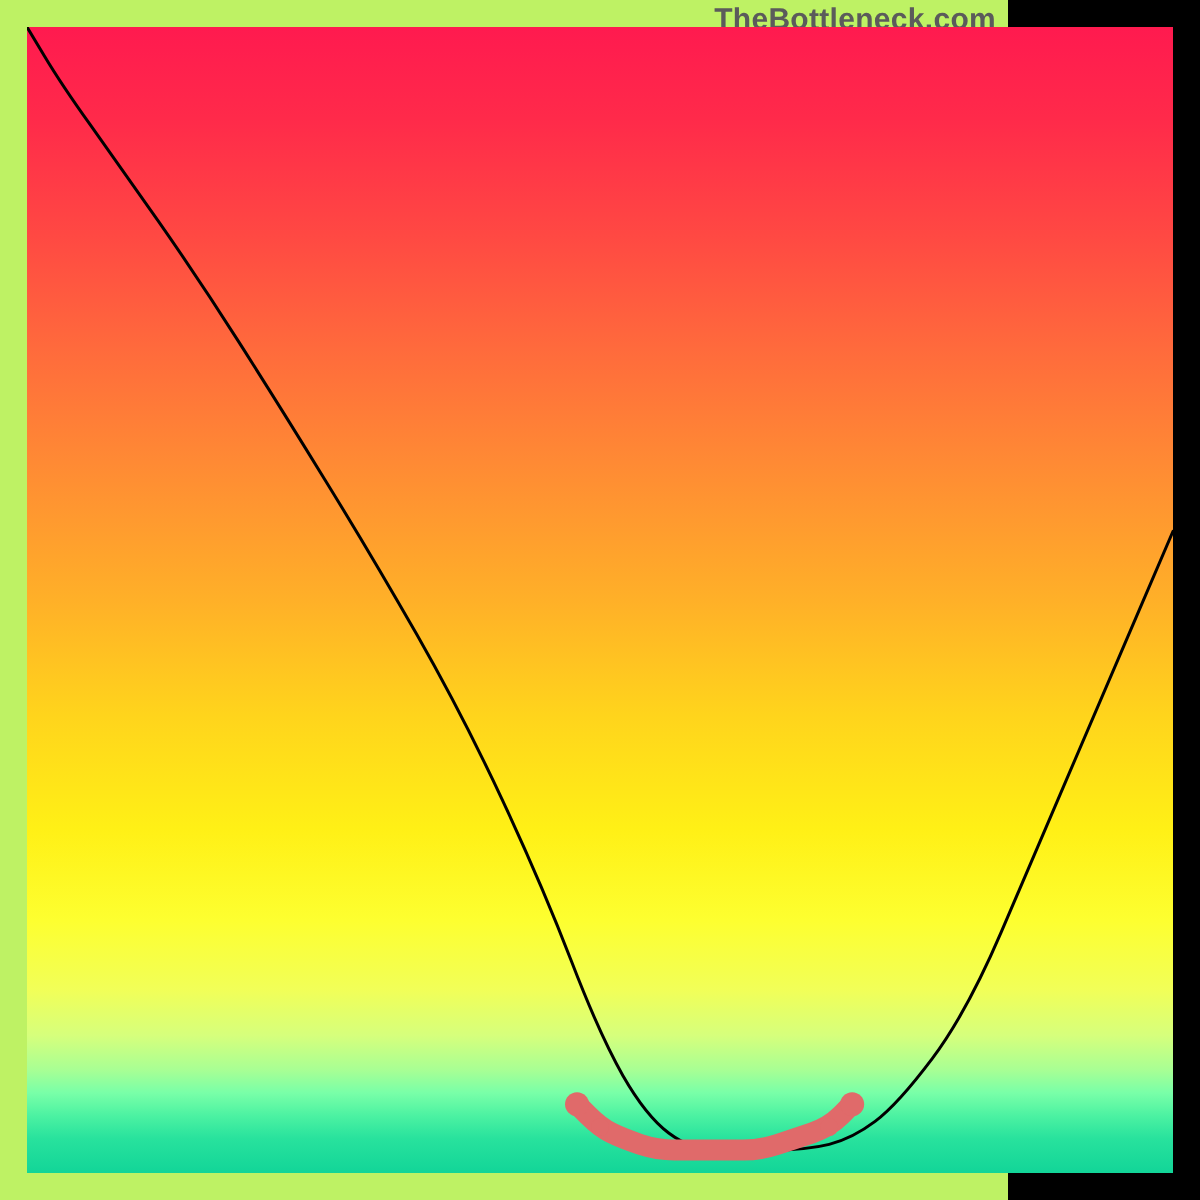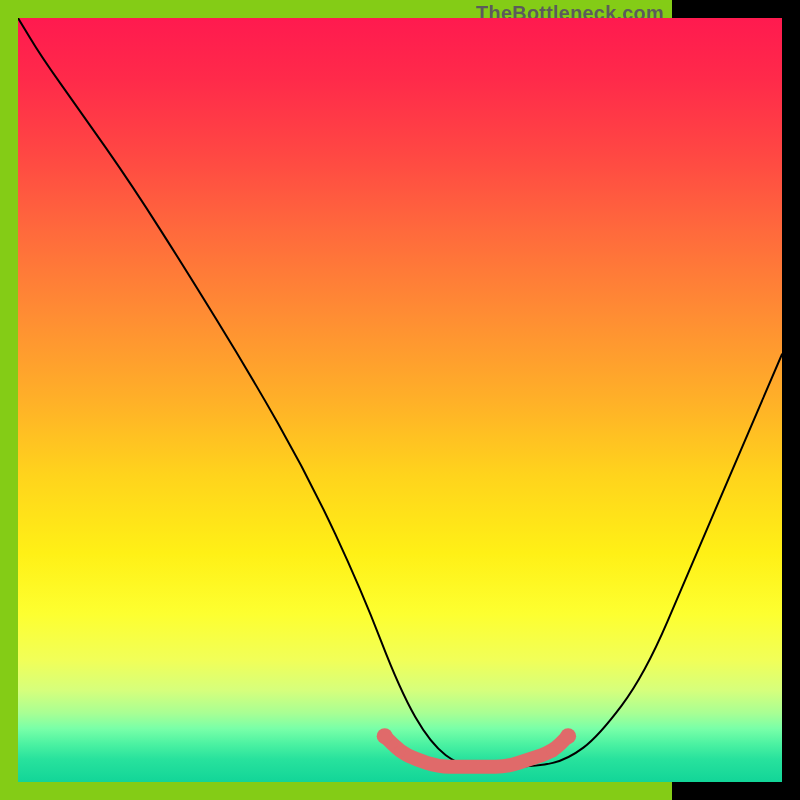--- a/index.html
+++ b/index.html
@@ -1,21 +1,21 @@
 <!DOCTYPE html>
 <html><head>
 <meta charset="utf-8">
 <style>
   * { margin: 0; padding: 0; box-sizing: border-box; }
   html, body { width: 800px; height: 800px; overflow: hidden; background: #000; }
   .frame {
     position: relative;
     width: 672px;
     height: 800px;
-    background: #84cc16;
+    background: #bef264;
   }
   .plot-area {
     position: absolute;
     left: 18px;
     top: 18px;
     width: 764px;
     height: 764px;
     background: linear-gradient(to bottom,
       #ff1a4f 0%,
       #ff2a4a 8%,

